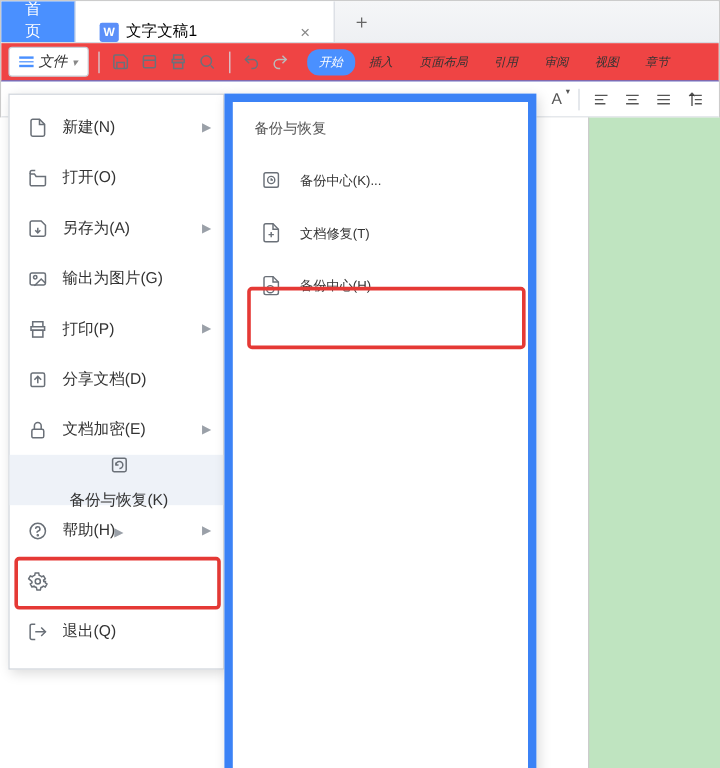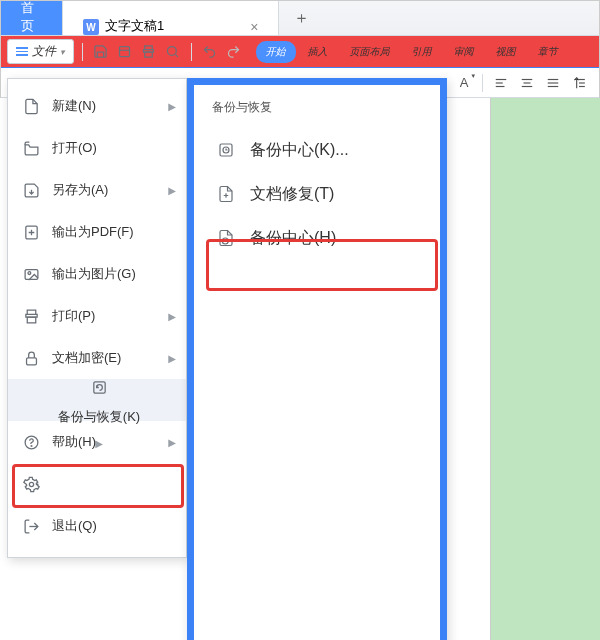--- a/index.html
+++ b/index.html
@@ -128,21 +128,21 @@
   }
   .subheader{padding:4px 18px 12px 18px; font-size:12px; color:#555;}
   .subitem{
     display:flex;align-items:center;
     height:44px;
     padding:0 16px 0 22px;
     gap:14px;
     color:#333;
   }
   .subicon{width:20px;height:20px;display:flex;align-items:center;justify-content:center;color:#6a7078;}
-  .sublabel{font-size:16px;}
+  .sublabel{font-size:11px;}
   .redbox-sub{
     position:absolute; left:12px; width:232px; height:52px;
     border:3px solid #e53935; border-radius:4px; pointer-events:none;
   }
 
   svg{display:block;}
 </style>
 </head>
 <body>
 
@@ -289,46 +289,46 @@
           <path d="M12 11v6"></path>
           <path d="m9 14 3 3 3-3"></path>
         </svg>
     </span>
     <span class="fmlabel">另存为(A)</span>
     <span class="fmarrow">▶</span>
   </div>
   <div class="fmitem">
     <span class="fmicon">
       <svg width="17" height="17" viewBox="0 0 24 24" fill="none" stroke="currentColor" stroke-width="1.8">
-          <rect x="4" y="3" width="16" height="18" rx="2"></rect>
-          <path d="M8 12h8M12 8v8"></path>
-        </svg>
-    </span>
-    <span class="fmlabel">输出为PDF(F)</span>
-  </div>
-  <div class="fmitem">
-    <span class="fmicon">
-      <svg width="17" height="17" viewBox="0 0 24 24" fill="none" stroke="currentColor" stroke-width="1.8">
           <rect x="3" y="5" width="18" height="14" rx="2"></rect>
           <circle cx="9" cy="10" r="2"></circle>
           <path d="m21 17-5-5-8 8"></path>
         </svg>
     </span>
     <span class="fmlabel">输出为图片(G)</span>
   </div>
   <div class="fmitem">
     <span class="fmicon">
       <svg width="17" height="17" viewBox="0 0 24 24" fill="none" stroke="currentColor" stroke-width="1.8">
           <rect x="6" y="13" width="12" height="8"></rect>
           <path d="M6 9V3h12v6"></path>
           <path d="M4 13h16v-4H4z"></path>
         </svg>
     </span>
     <span class="fmlabel">打印(P)</span>
     <span class="fmarrow">▶</span>
+  </div>
+  <div class="fmitem">
+    <span class="fmicon">
+      <svg width="17" height="17" viewBox="0 0 24 24" fill="none" stroke="currentColor" stroke-width="1.8">
+          <rect x="4" y="4" width="16" height="16" rx="2"></rect>
+          <path d="M12 8v8M8 12l4-4 4 4"></path>
+        </svg>
+    </span>
+    <span class="fmlabel">分享文档(D)</span>
   </div>
   <div class="fmitem">
     <span class="fmicon">
       <svg width="17" height="17" viewBox="0 0 24 24" fill="none" stroke="currentColor" stroke-width="1.8">
           <rect x="5" y="11" width="14" height="10" rx="2"></rect>
           <path d="M8 11V7a4 4 0 0 1 8 0v4"></path>
         </svg>
     </span>
     <span class="fmlabel">文档加密(E)</span>
     <span class="fmarrow">▶</span>

